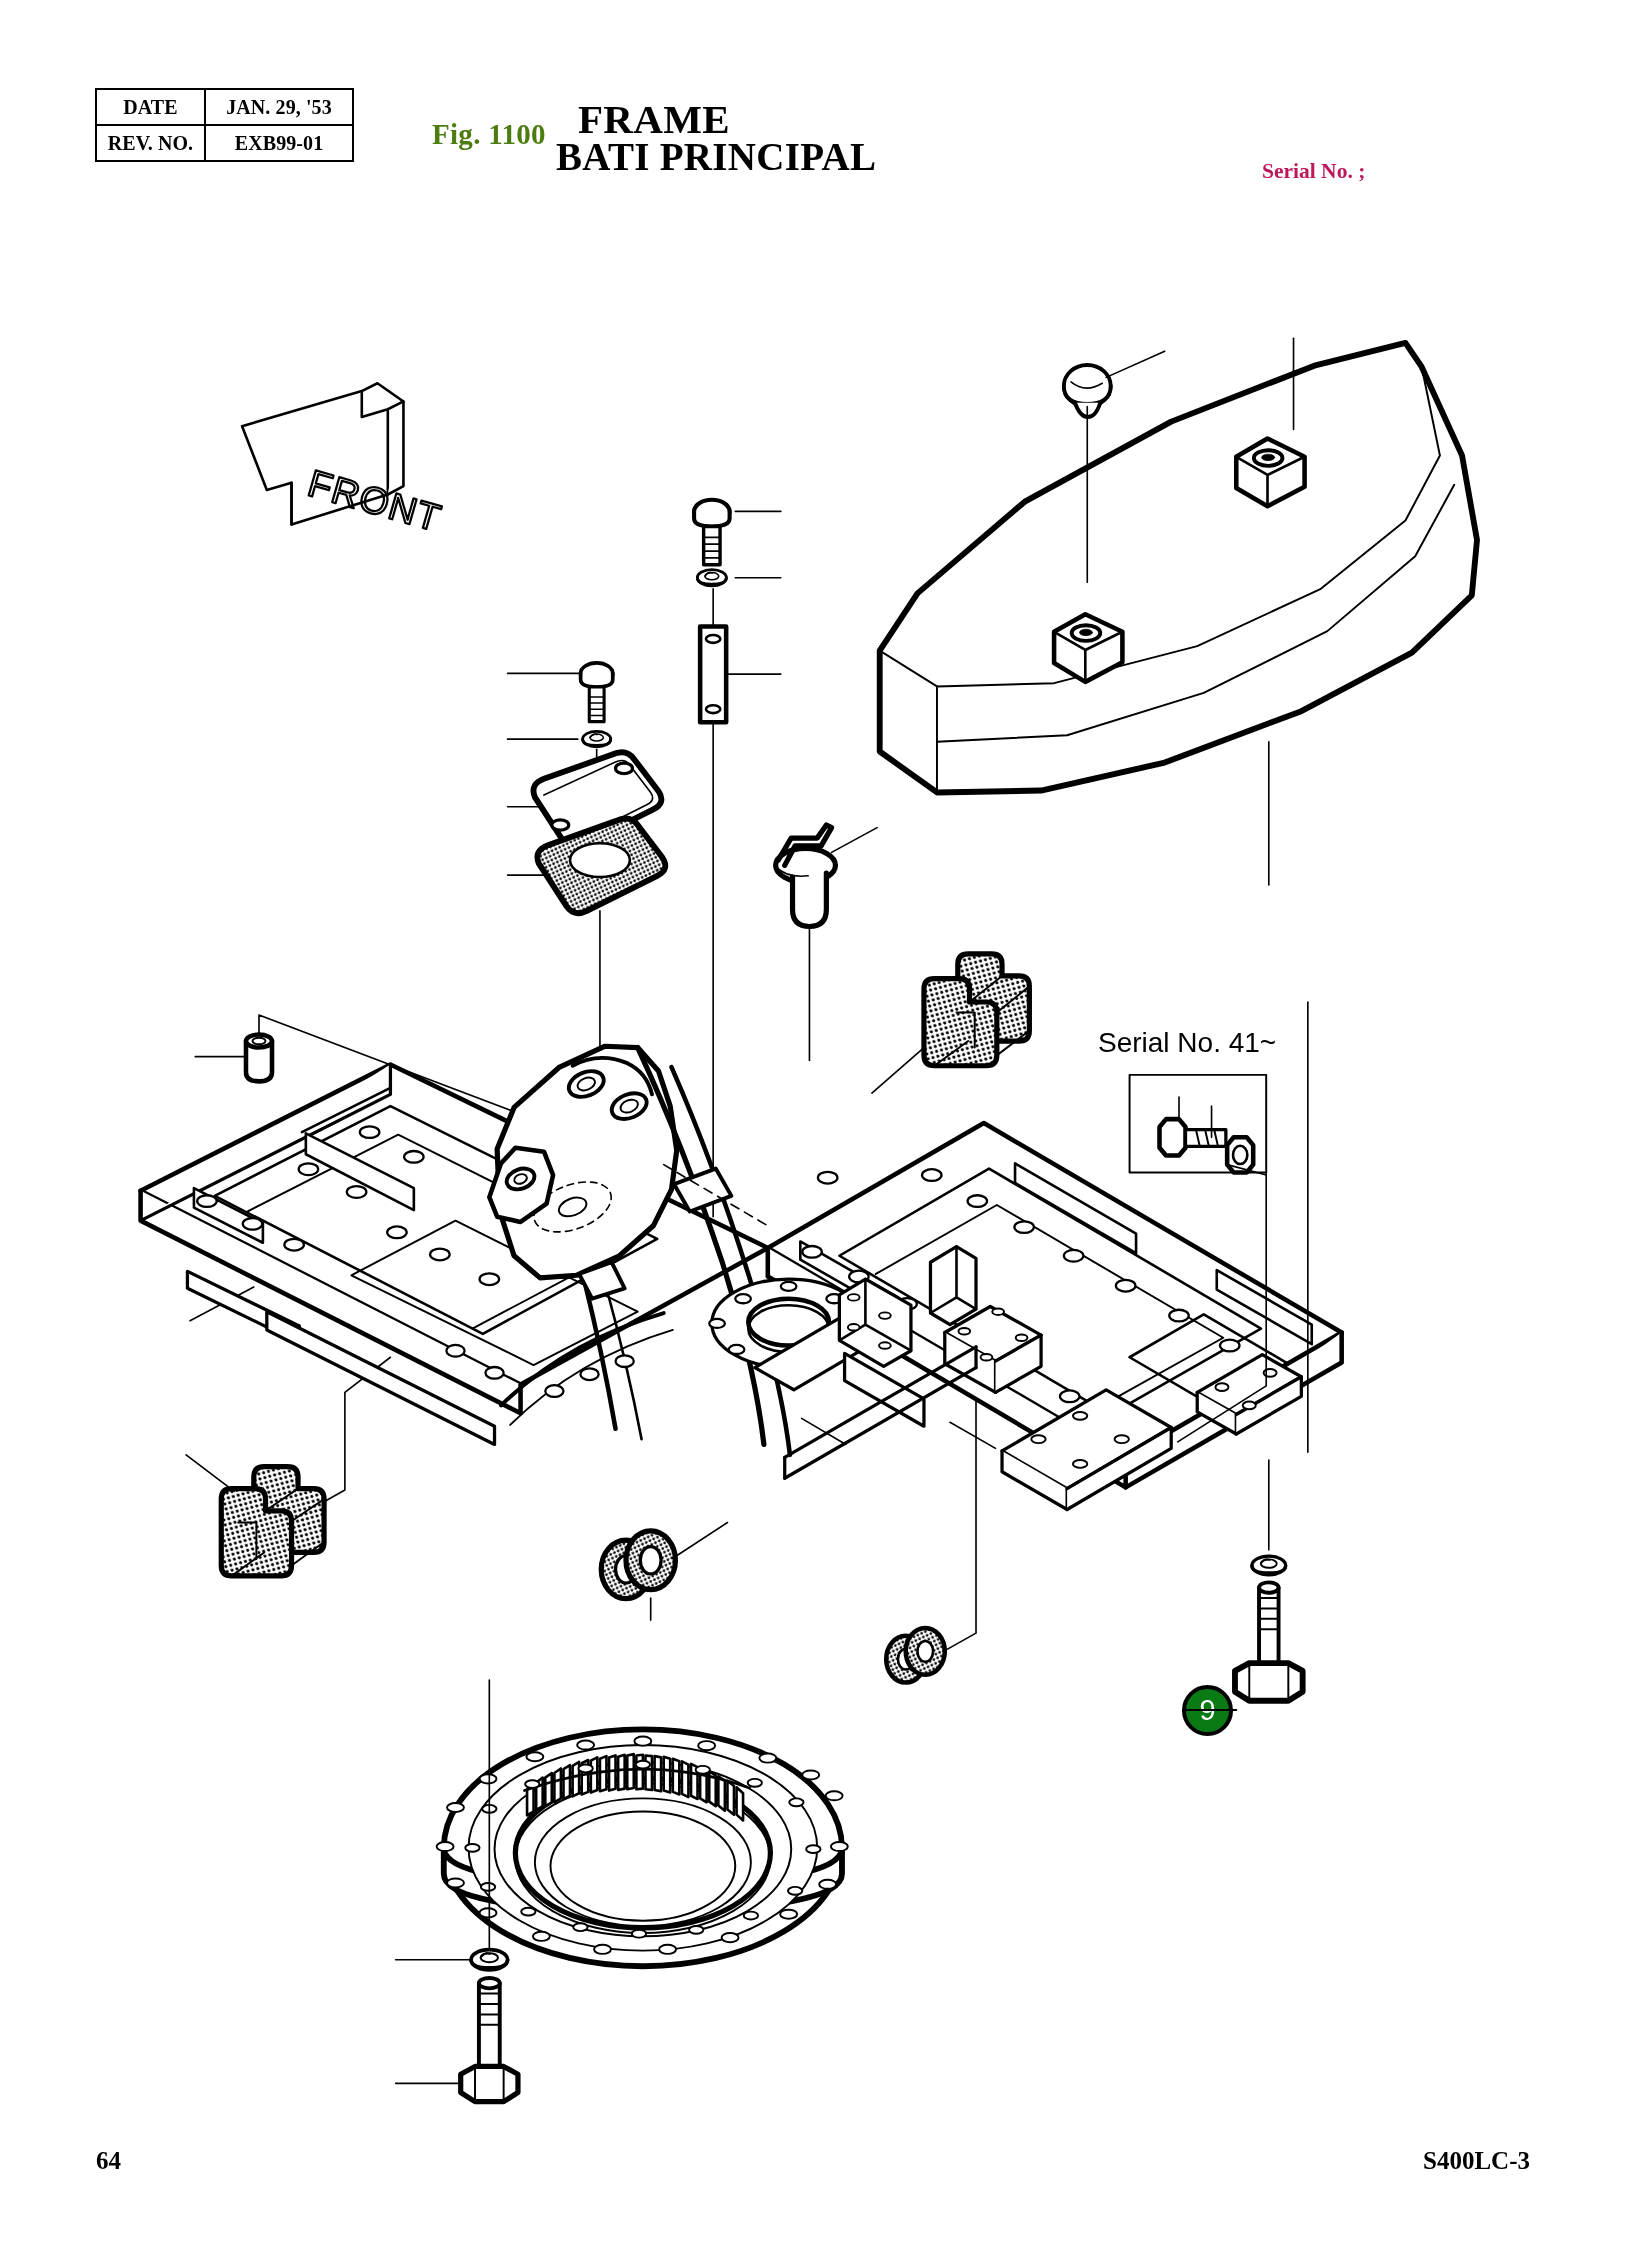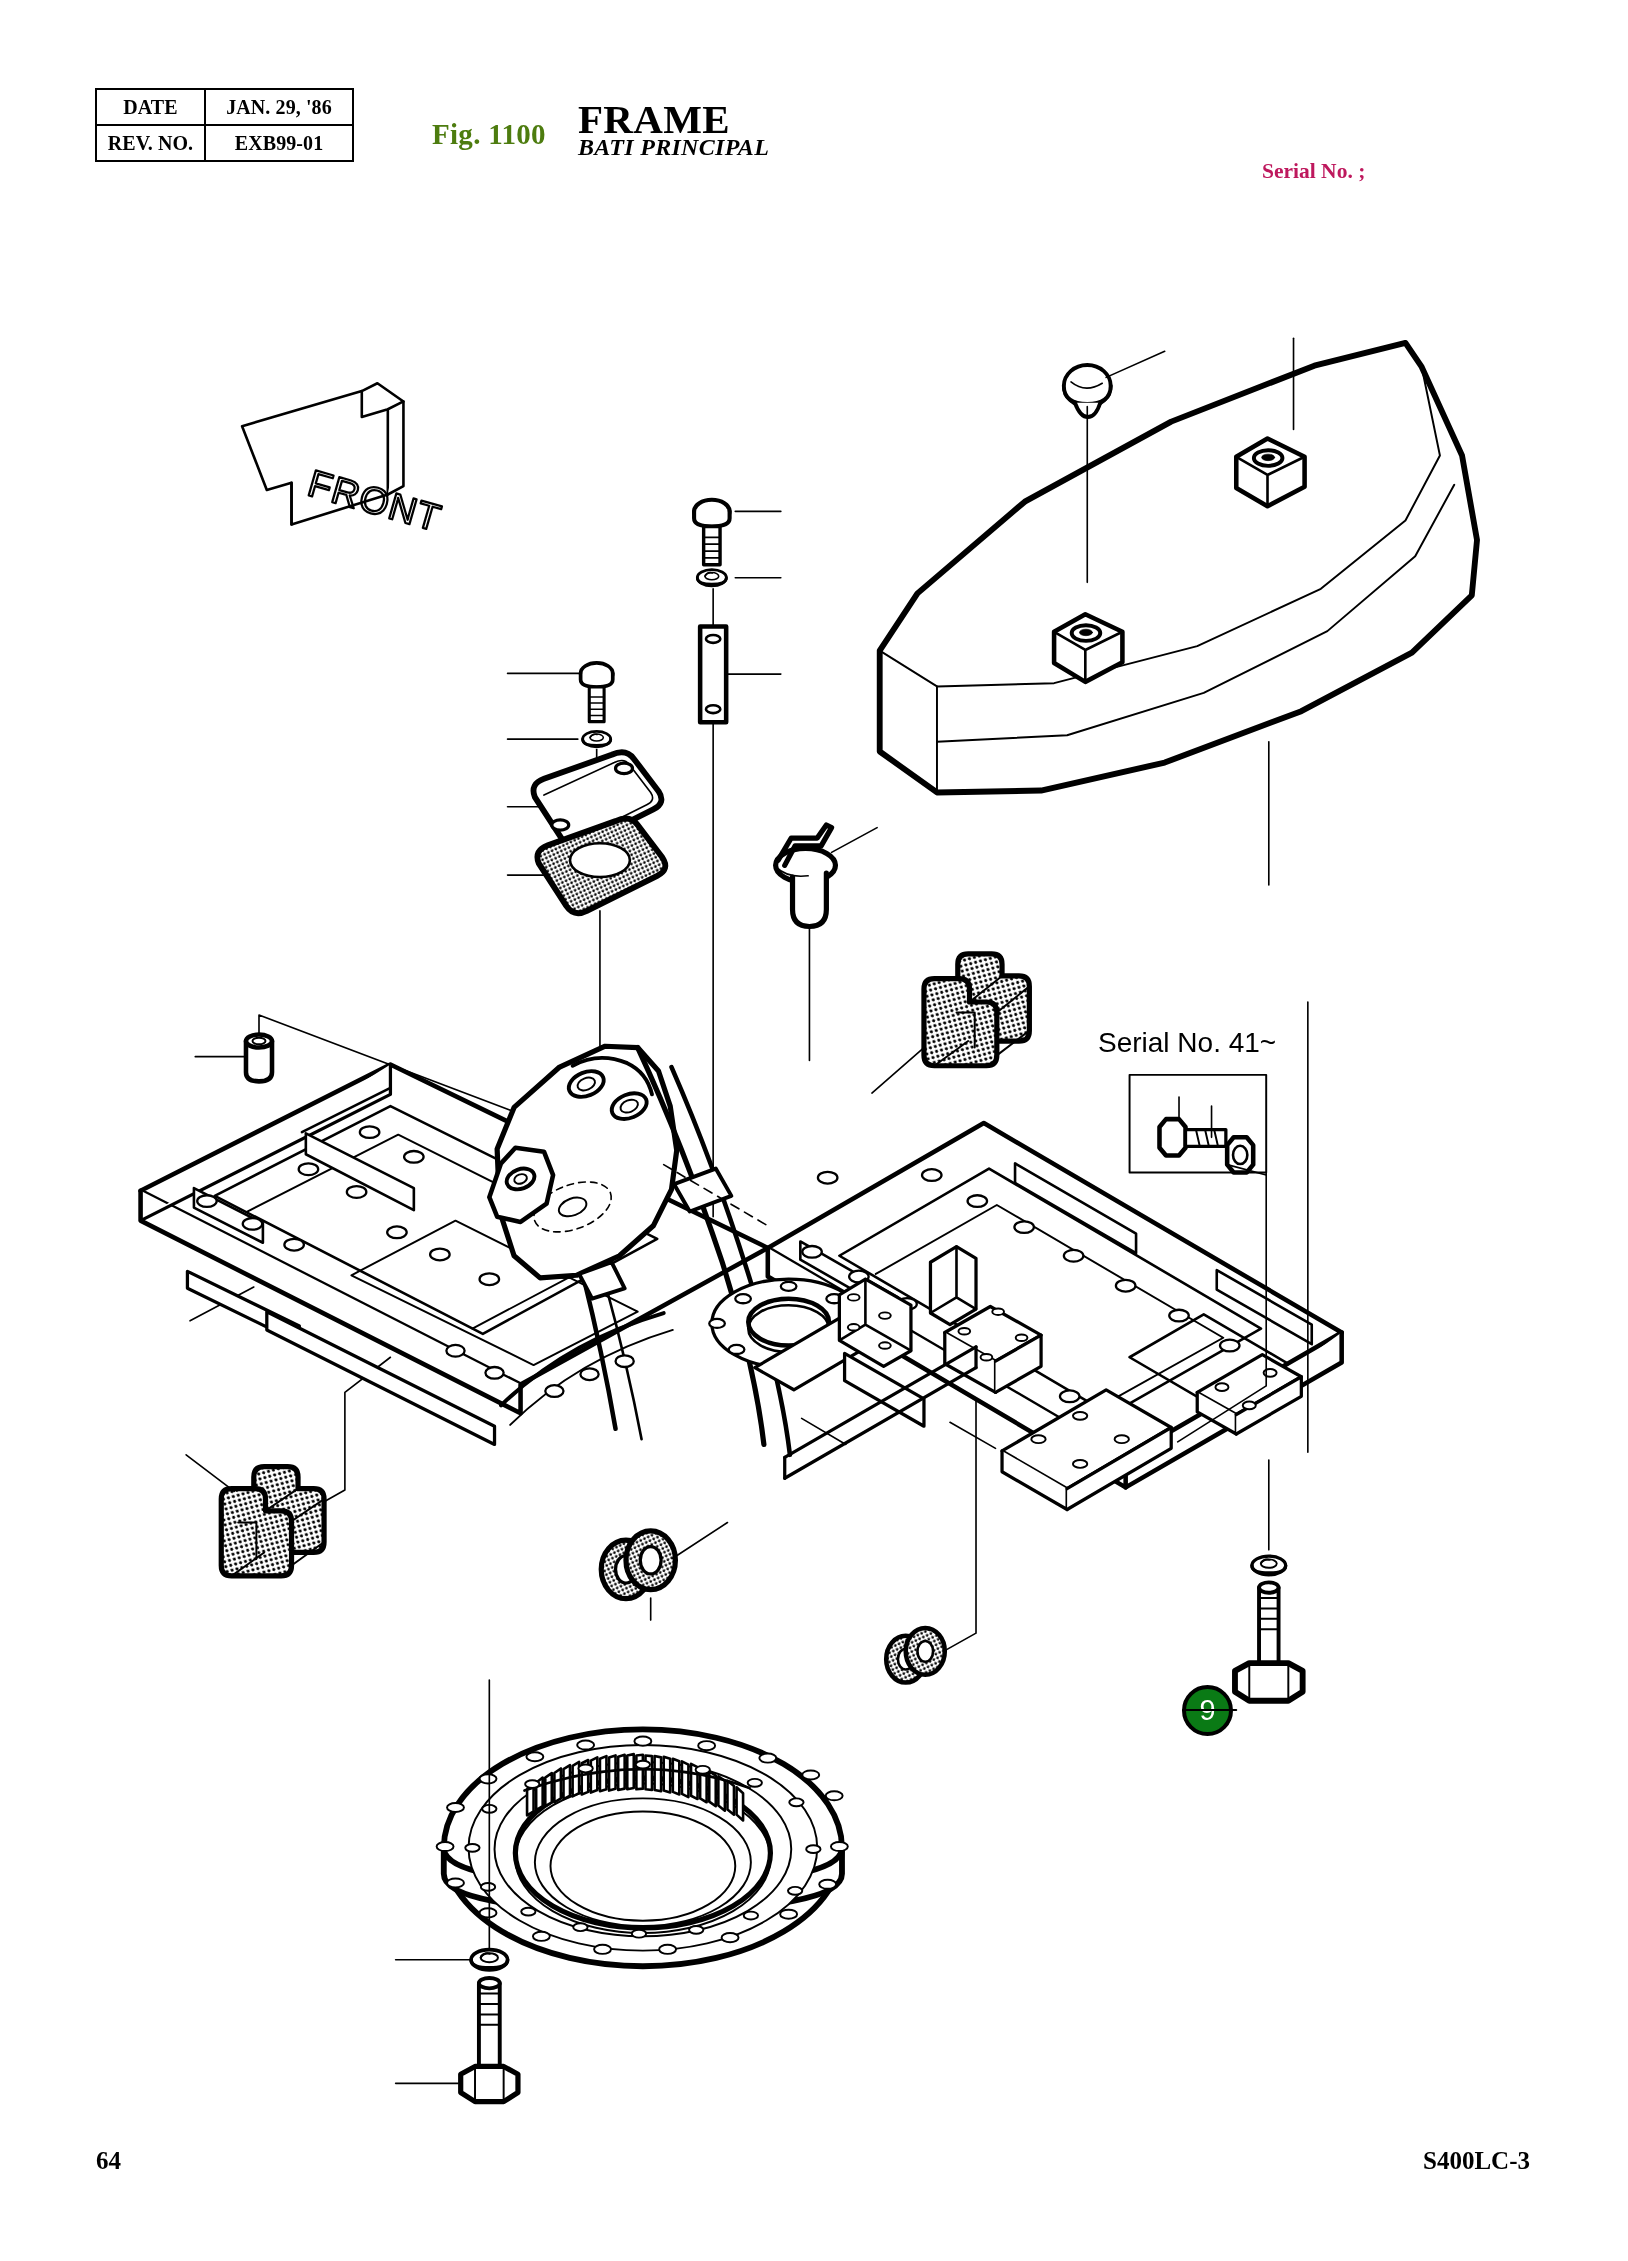--- a/index.html
+++ b/index.html
@@ -35,23 +35,23 @@
     position:absolute; left:432px; top:118px;
     font-size:29px; font-weight:700; color:#4d7c0f;
     font-family:Liberation Serif, serif; letter-spacing:0.3px;
   }
   .fig-title1{
     position:absolute; left:578px; top:95px;
     font-size:41px; font-weight:700; color:#000000;
     font-family:"Liberation Serif", serif; letter-spacing:0.3px;
   }
   .fig-title2{
-    position:absolute; left:578px; top:134px;
-    font-size:24px; font-weight:700; color:#000;
-    font-family:"Liberation Serif", serif; letter-spacing:0.3px;font-style:italic;
+    position:absolute; left:556px; top:134px;
+    font-size:39px; font-weight:700; color:#000;
+    font-family:"Liberation Serif", serif; letter-spacing:0.3px;
   }
   .serial-head{
     position:absolute; left:1262px; top:159px;
     font-size:21.5px; font-weight:700; color:#be185d;
     font-family:"Liberation Serif", serif;
   }
 
   
   .serial41{
     position:absolute; left:1098px; top:1027px;
@@ -87,21 +87,21 @@
 </style>
 </head>
 <body>
 
 <div id="page">
 
   <table id="hdr-table">
     <tbody>
         <tr>
       <td class="lbl">DATE</td>
-      <td class="val">JAN. 29, '86</td>
+      <td class="val">JAN. 29, '53</td>
     </tr>
     <tr>
       <td class="lbl">REV. NO.</td>
       <td class="val">EXB99-01</td>
     </tr>
   </tbody>
     </table>
 
   <div class="fig-no">Fig. 1100</div>
   <div class="fig-title1">FRAME</div>

